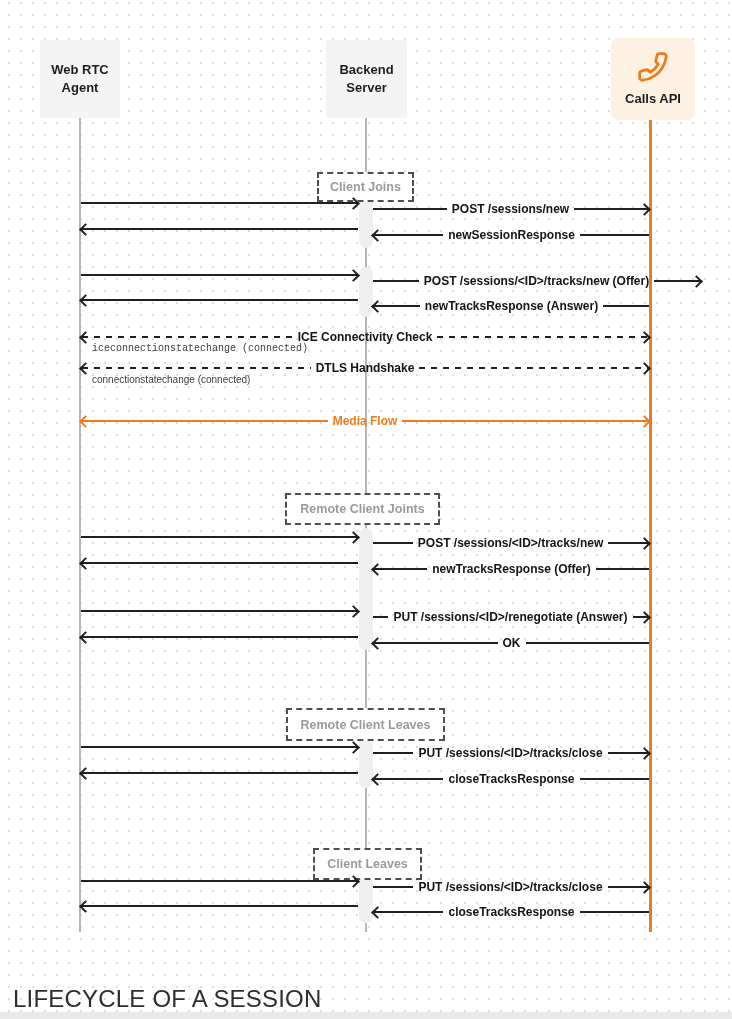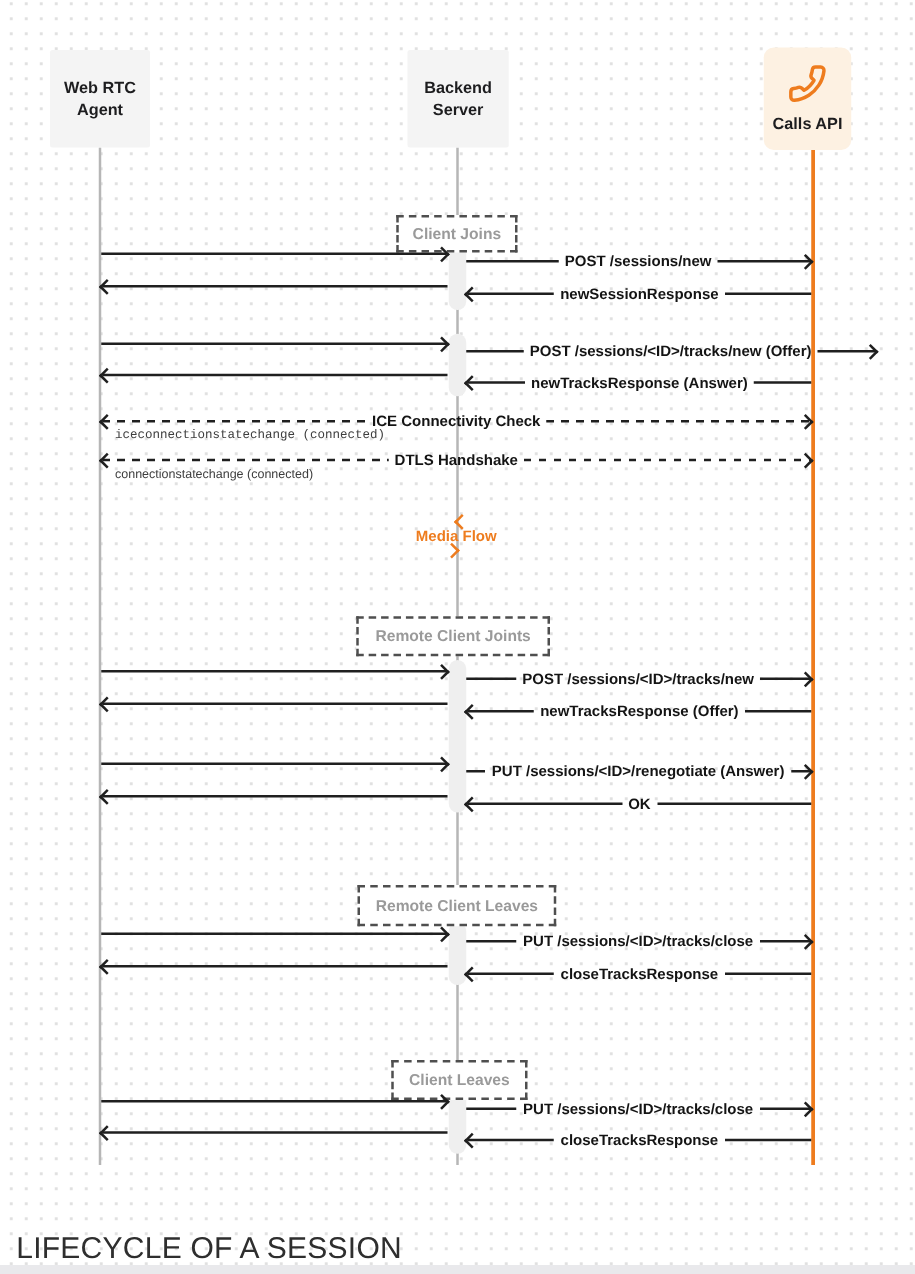--- a/index.html
+++ b/index.html
@@ -62,21 +62,21 @@
   <div class="bar" style="top:872px;height:51px"></div>
 
   <div class="actor" style="left:40px;top:40px;width:80px;height:78px">
     <span>Web RTC</span>
     <span>Agent</span>
   </div>
   <div class="actor" style="left:326px;top:40px;width:81px;height:78px">
     <span>Backend</span>
     <span>Server</span>
   </div>
-  <div class="actor calls" style="left:611px;top:38px;width:70px;height:82px">
+  <div class="actor calls" style="left:611px;top:38px;width:84px;height:82px">
     <span style="transform:scaleX(-1);display:block;height:32px">
       <svg width="32" height="32" viewBox="0 0 24 24">
         <path d="M22 16.92v3a2 2 0 0 1-2.18 2 19.79 19.79 0 0 1-8.63-3.07 19.5 19.5 0 0 1-6-6 19.79 19.79 0 0 1-3.07-8.67A2 2 0 0 1 4.11 2h3a2 2 0 0 1 2 1.72 12.84 12.84 0 0 0 .7 2.81 2 2 0 0 1-.45 2.11L8.09 9.91a16 16 0 0 0 6 6l1.27-1.27a2 2 0 0 1 2.11-.45 12.84 12.84 0 0 0 2.81.7A2 2 0 0 1 22 16.92z" fill="none" stroke="#ee7c1e" stroke-width="2.1" stroke-linecap="round" stroke-linejoin="round"></path>
       </svg>
     </span>
     <span>Calls API</span>
   </div>
 
   <div class="phase" style="left:317px;top:140px;width:97px;height:30px">
     <span>Client Joins</span>
@@ -141,21 +141,21 @@
       </div>
       <span class="note" style="left: 92px; top: 343px; font-family: Liberation Mono, monospace;">iceconnectionstatechange (connected)</span>
       <div class="msg dash" style="left: 81px; top: 360px; width: 568px;">
         <span class="head hl"></span>
         <span class="seg"></span>
         <span class="lbl">DTLS Handshake</span>
         <span class="seg"></span>
         <span class="head hr"></span>
       </div>
       <span class="note" style="left: 92px; top: 374px;">connectionstatechange (connected)</span>
-      <div class="msg orange" style="left: 81px; top: 413px; width: 568px; flex-direction: column;">
+      <div class="msg orange" style="left: 81px; top: 413px; width: 568px;">
         <span class="head hl"></span>
         <span class="seg"></span>
         <span class="lbl">Media Flow</span>
         <span class="seg"></span>
         <span class="head hr"></span>
       </div>
       <div class="msg" style="left: 81px; top: 529px; width: 277px;">
         <span class="seg"></span>
         <span class="head hr"></span>
       </div>

